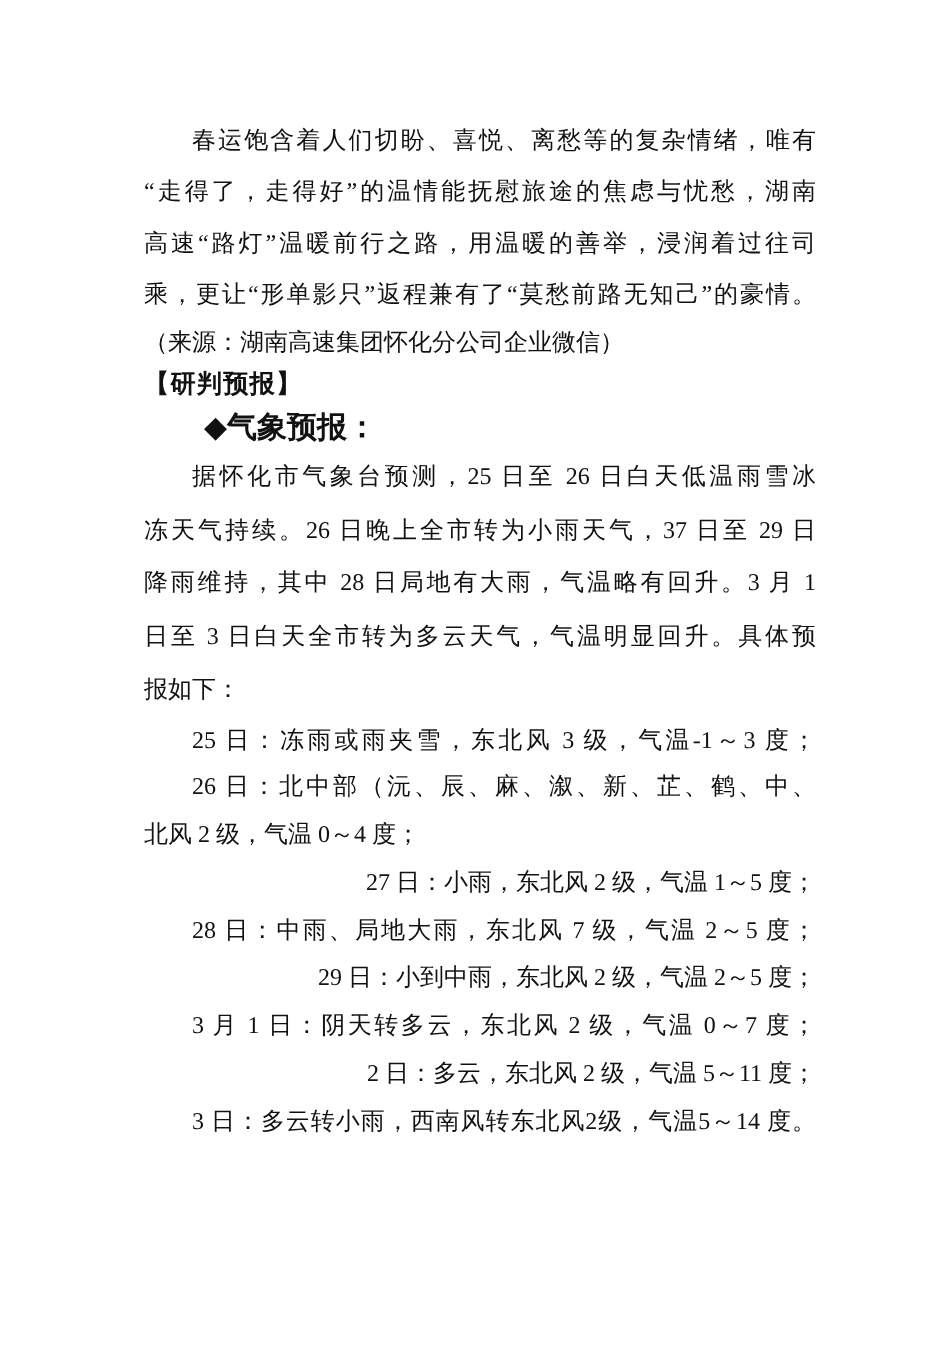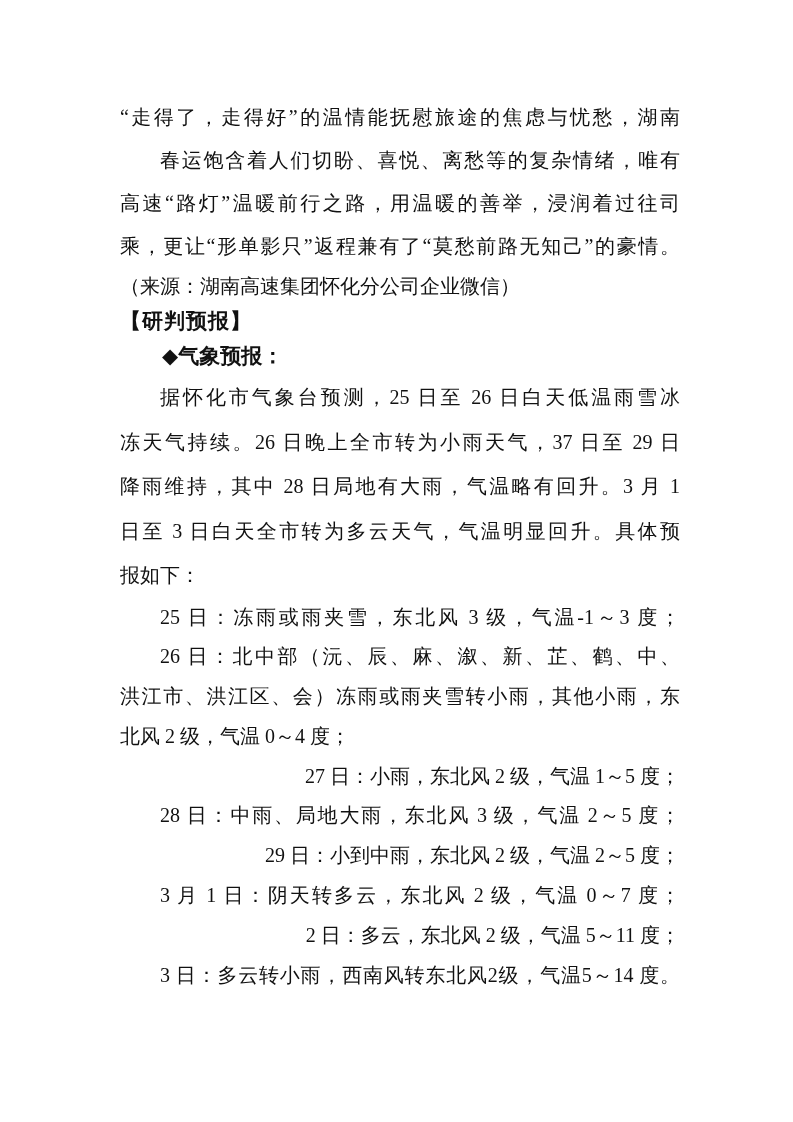--- a/index.html
+++ b/index.html
@@ -40,38 +40,38 @@
     text-align: left;
   }
   .h1 {
     font-size: 21px;
     line-height: 34px;
     font-weight: bold;
     font-family: Liberation Sans, sans-serif;
     letter-spacing: 1px;
   }
   .h2 {
-    font-size: 21px;
+    font-size: 25px;
     line-height: 37px;
     font-weight: bold;
     text-indent: 2em;
   }
   .h2 .diamond { font-style: normal; }
   .s-fc .ln { line-height: 44.5px; }
   .s-list .ln { line-height: 39.8px; }
 </style>
 </head>
 <body>
 
 <div class="page">
   <div class="content">
 
     <div class="s-intro">
+      <div class="ln fill ind">春运饱含着人们切盼、喜悦、离愁等的复杂情绪，唯有</div>
       <div class="ln fill">“走得了，走得好”的温情能抚慰旅途的焦虑与忧愁，湖南</div>
-      <div class="ln fill ind">春运饱含着人们切盼、喜悦、离愁等的复杂情绪，唯有</div>
       <div class="ln fill">高速“路灯”温暖前行之路，用温暖的善举，浸润着过往司</div>
       <div class="ln fill">乘，更让“形单影只”返程兼有了“莫愁前路无知己”的豪情。</div>
     </div>
 
     <div class="src">（来源：湖南高速集团怀化分公司企业微信）</div>
 
     <div class="h1">【研判预报】</div>
 
     <div class="h2"><span class="diamond">◆</span><span>气象预报：</span></div>
 
@@ -79,24 +79,23 @@
       <div class="ln fill ind">据怀化市气象台预测，25 日至 26 日白天低温雨雪冰</div>
       <div class="ln fill">冻天气持续。26 日晚上全市转为小雨天气，37 日至 29 日</div>
       <div class="ln fill">降雨维持，其中 28 日局地有大雨，气温略有回升。3 月 1</div>
       <div class="ln fill">日至 3 日白天全市转为多云天气，气温明显回升。具体预</div>
       <div class="ln">报如下：</div>
     </div>
 
     <div class="s-list">
       <div class="ln fill ind">25 日：冻雨或雨夹雪，东北风 3 级，气温-1～3 度；</div>
       <div class="ln fill ind">26 日：北中部（沅、辰、麻、溆、新、芷、鹤、中、</div>
-      <div class="ln fill">洪江市、洪江区、会）冻雨或雨夹雪转小雨，其他小雨，东</div>
       <div class="ln">北风 2 级，气温 0～4 度；</div>
       <div class="ln ind">27 日：小雨，东北风 2 级，气温 1～5 度；</div>
-      <div class="ln fill ind">28 日：中雨、局地大雨，东北风 3 级，气温 2～5 度；</div>
+      <div class="ln fill ind">28 日：中雨、局地大雨，东北风 7 级，气温 2～5 度；</div>
       <div class="ln ind">29 日：小到中雨，东北风 2 级，气温 2～5 度；</div>
       <div class="ln fill ind">3 月 1 日：阴天转多云，东北风 2 级，气温 0～7 度；</div>
       <div class="ln ind">2 日：多云，东北风 2 级，气温 5～11 度；</div>
       <div class="ln fill ind">3 日：多云转小雨，西南风转东北风2级，气温5～14 度。</div>
     </div>
 
   </div>
 </div>
 
 </body></html>

